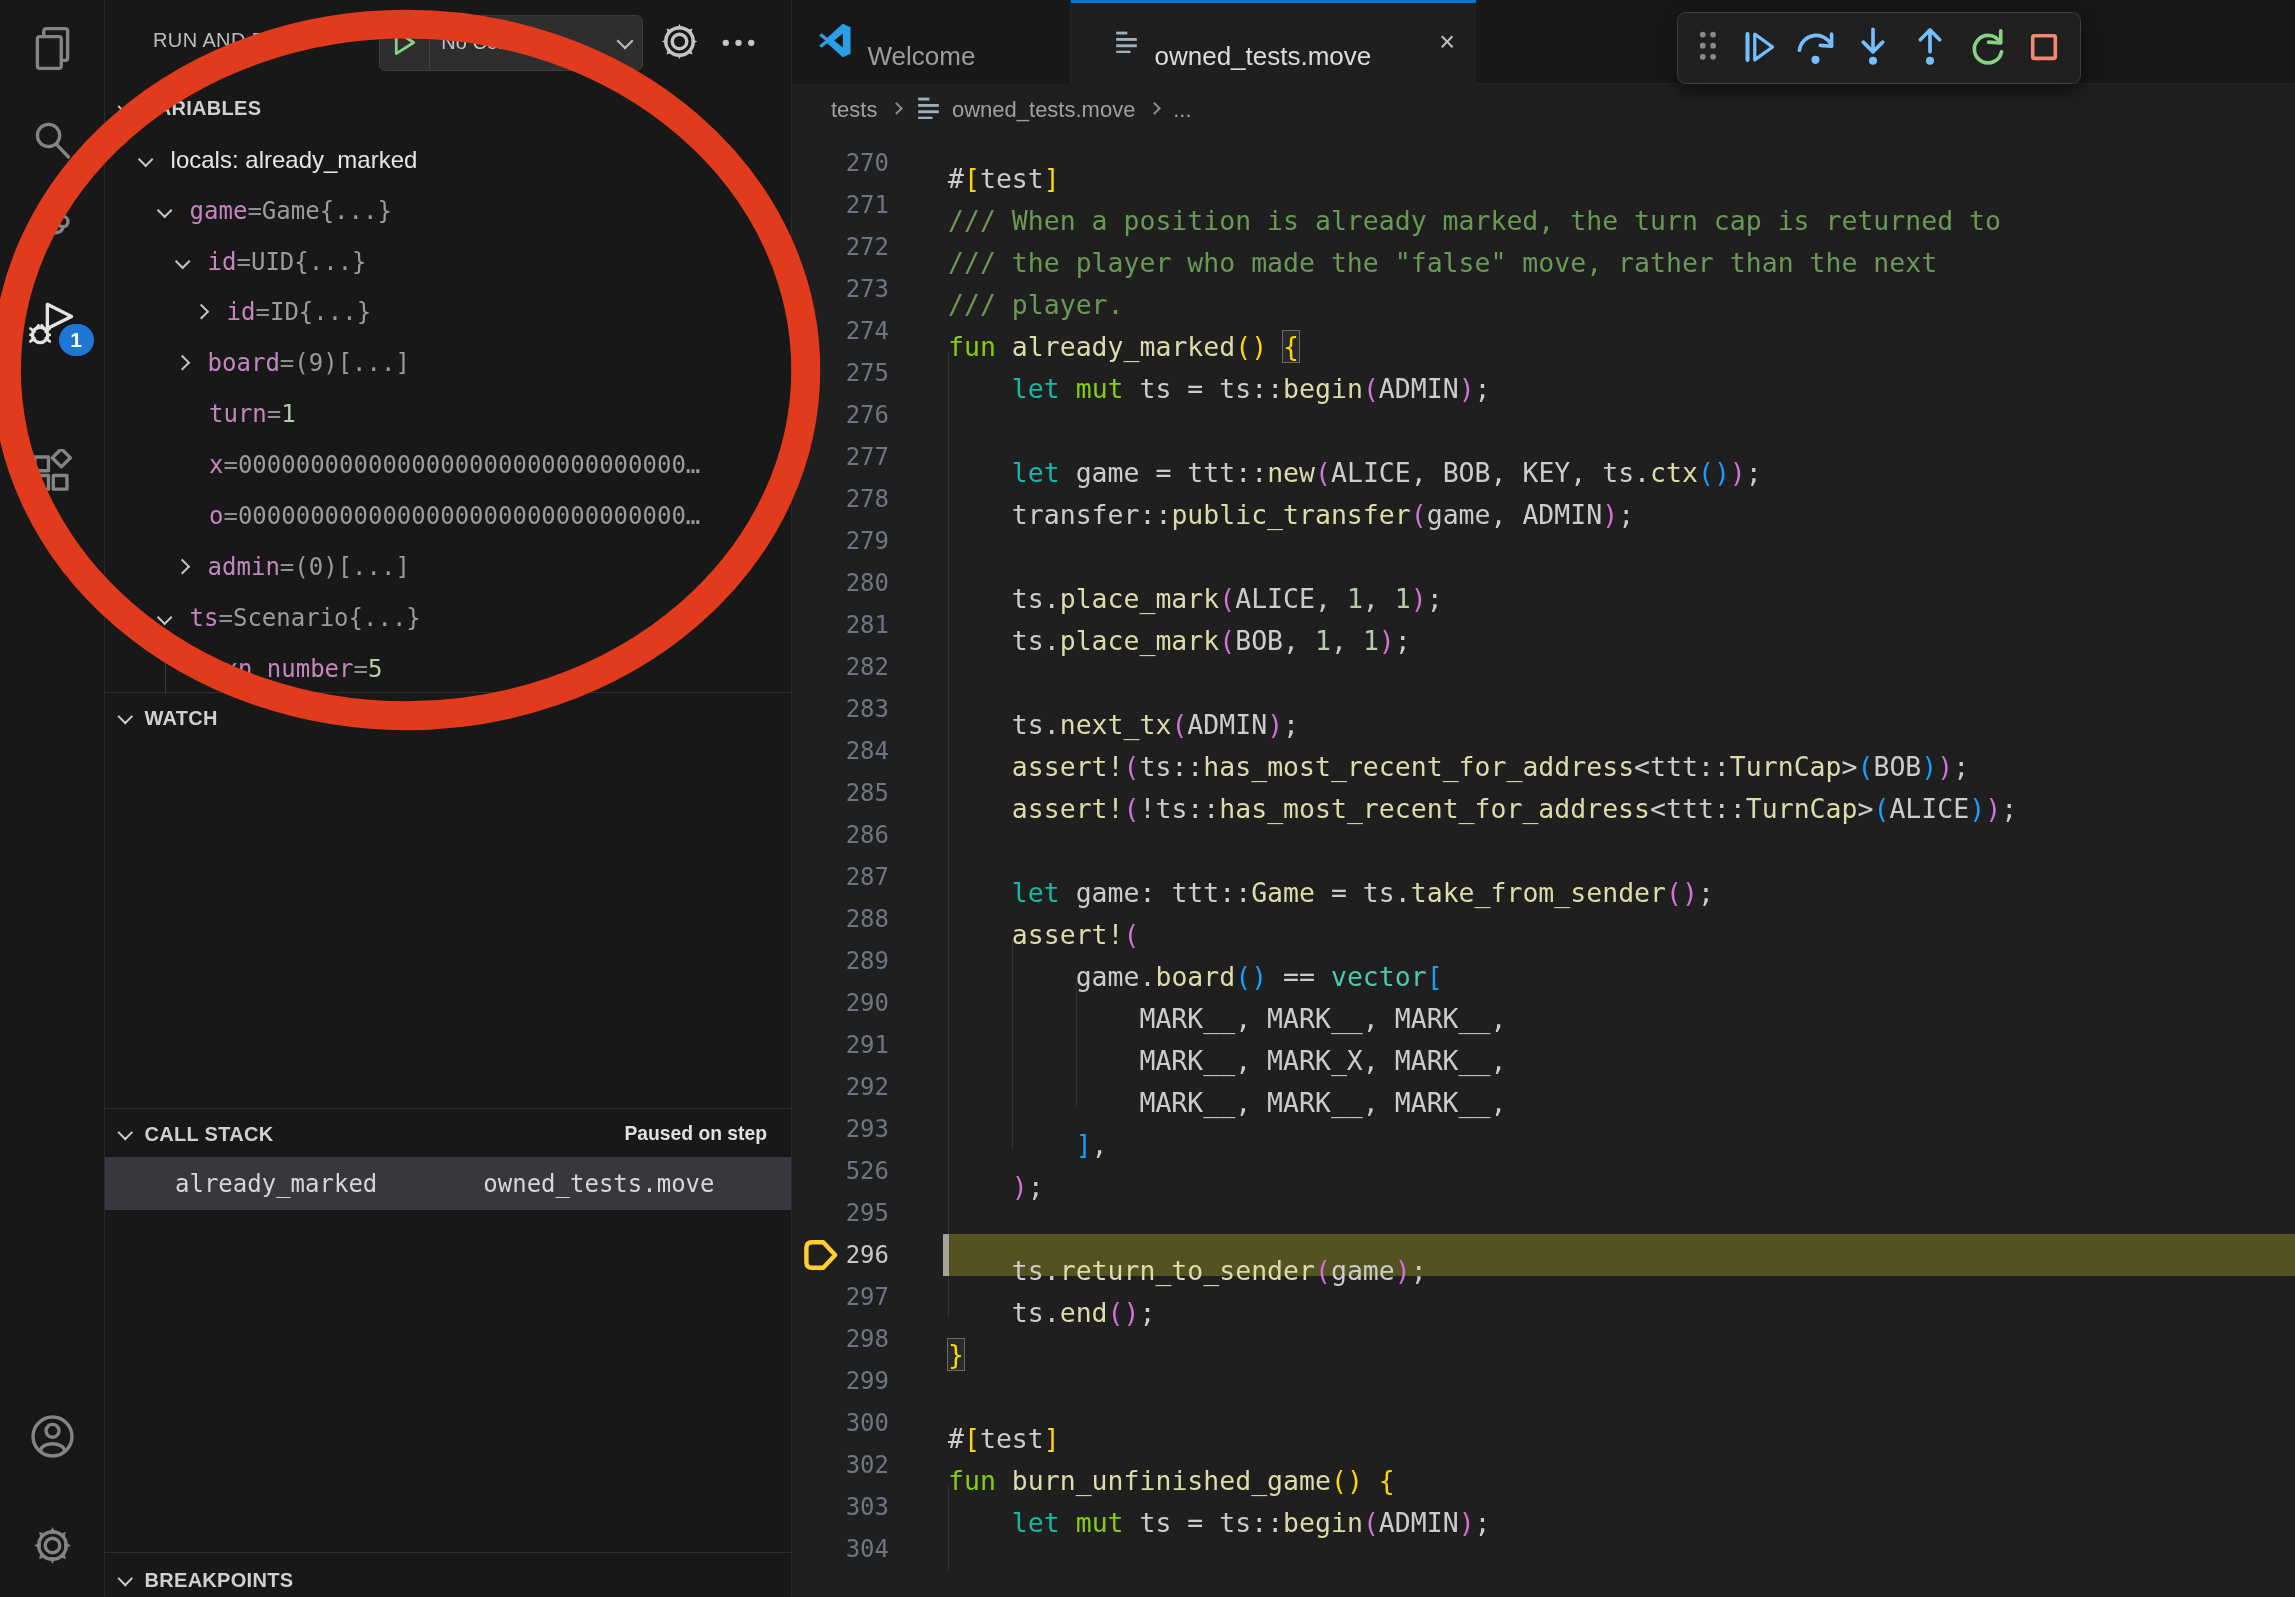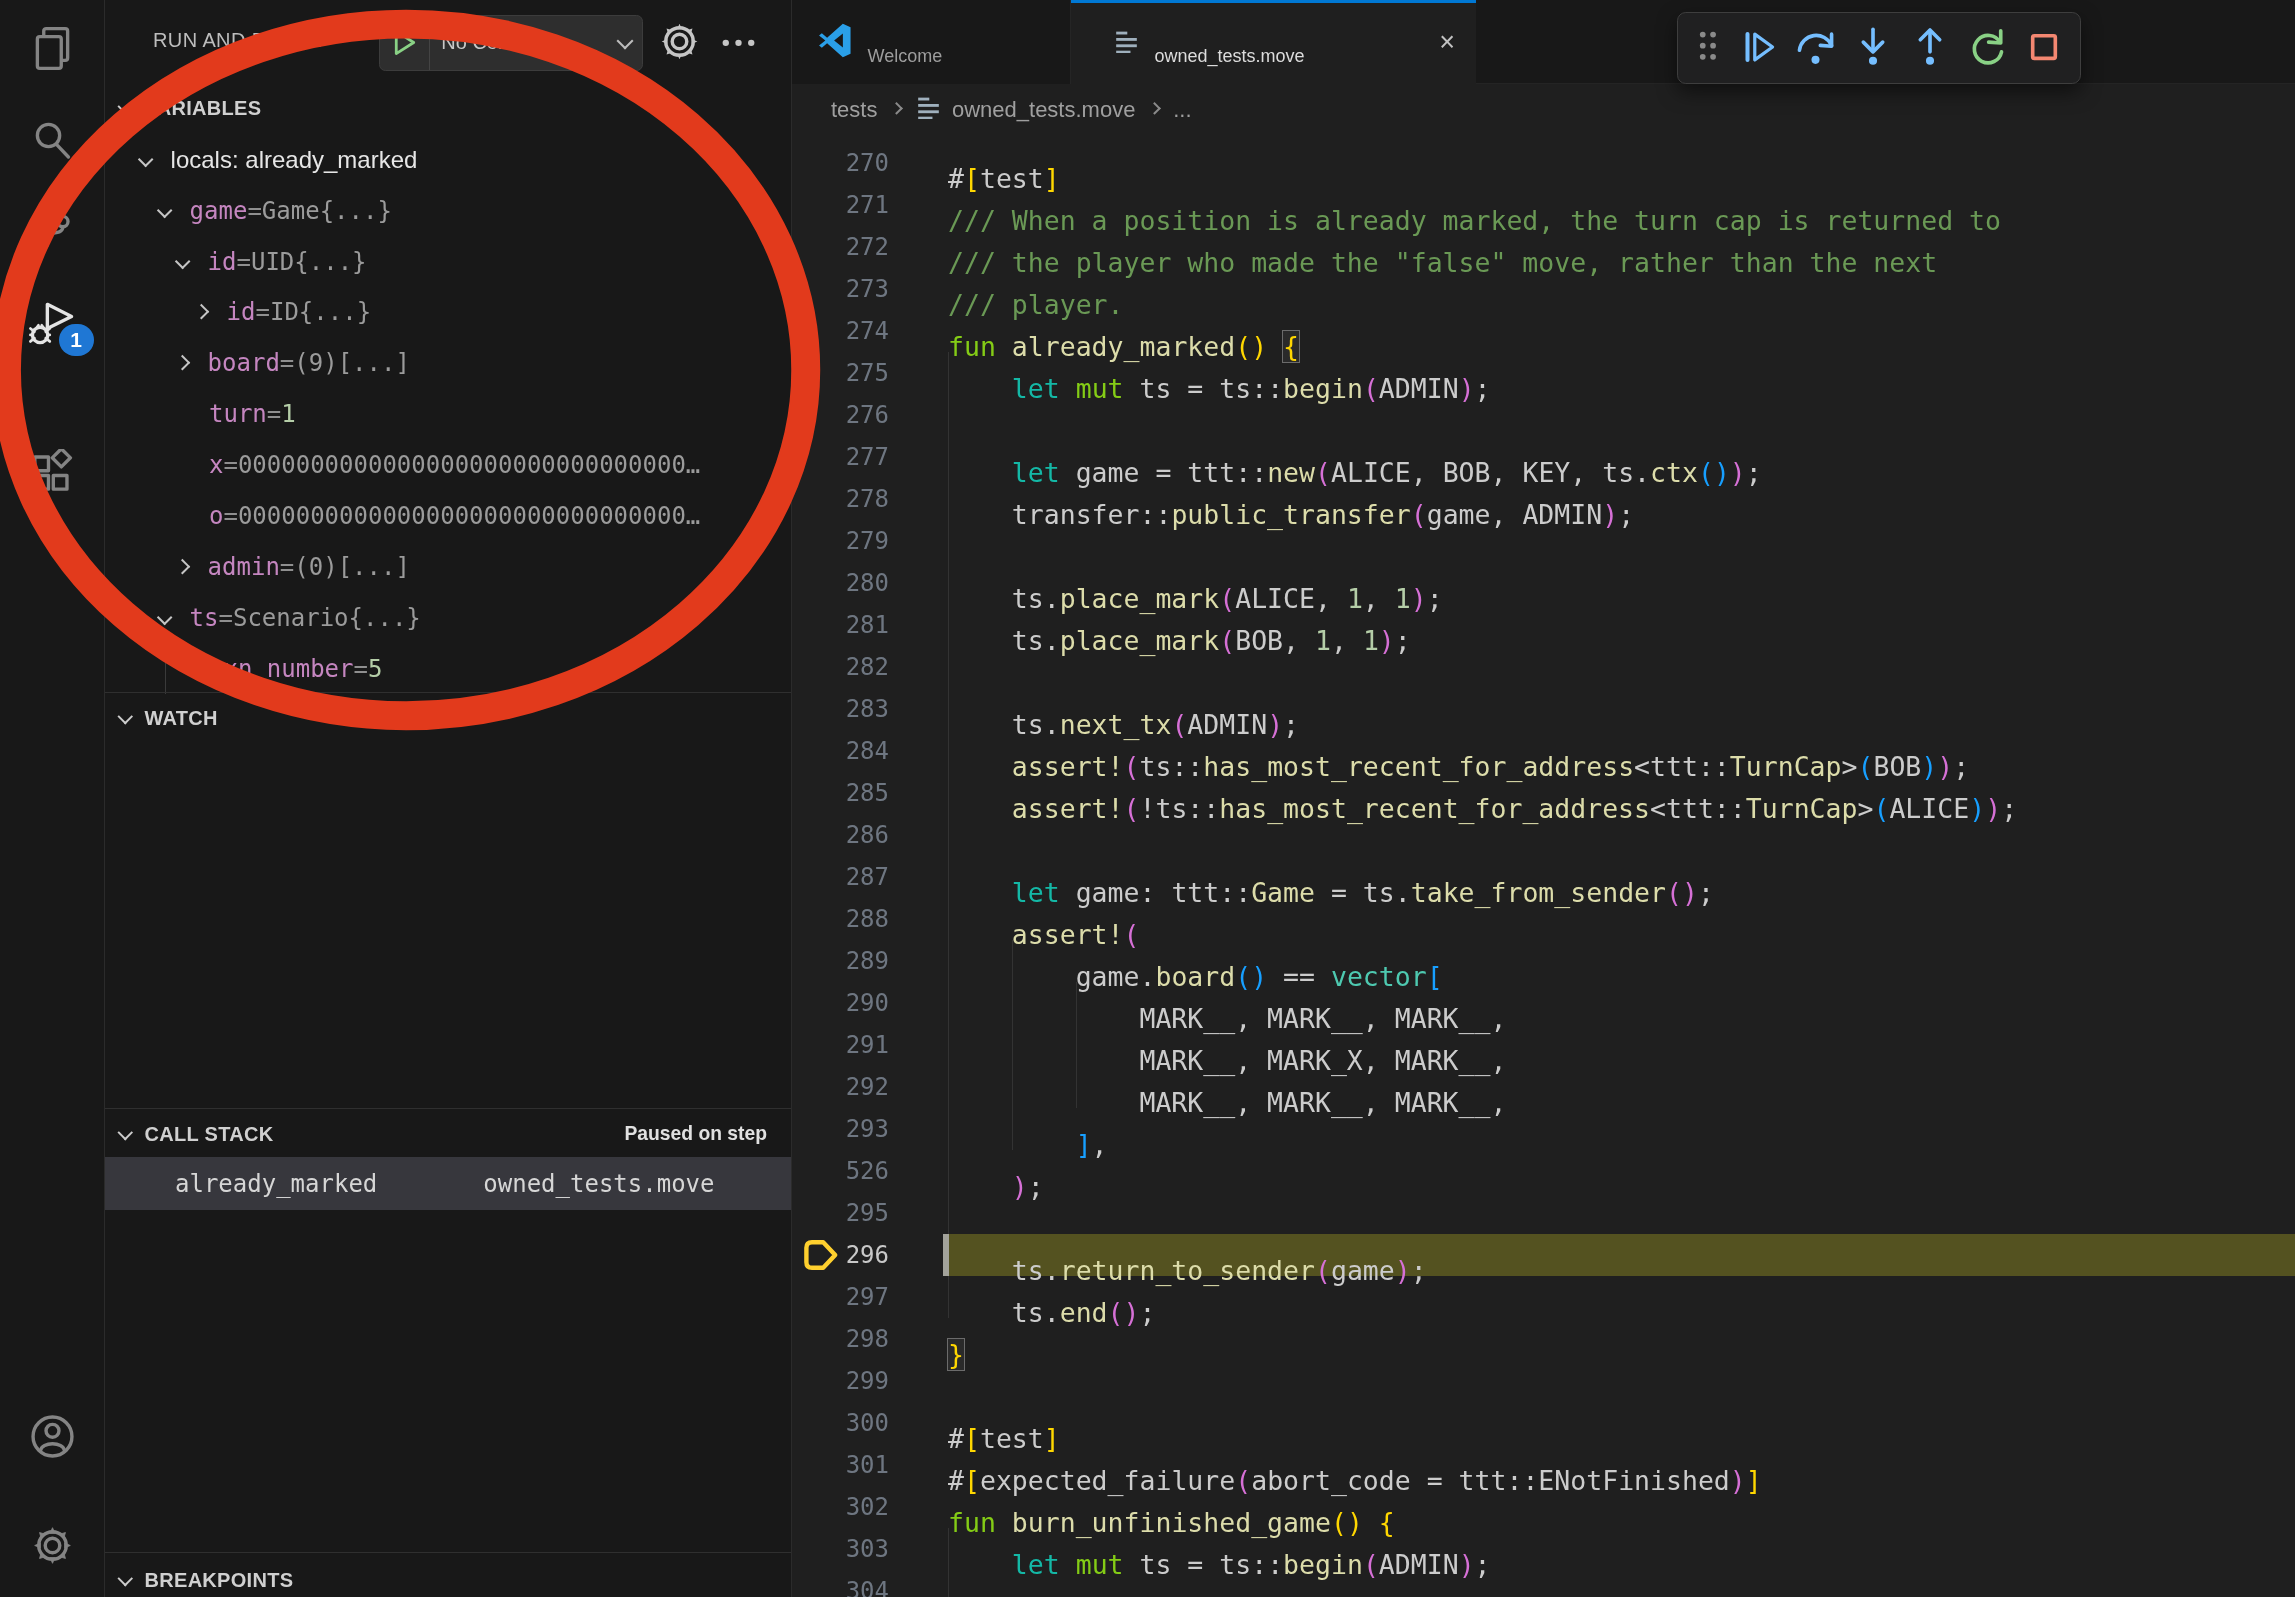--- a/index.html
+++ b/index.html
@@ -45,21 +45,21 @@
   
   .frame { position:absolute; left:0; width:100%; height:53px; background:#37373d; display:flex; align-items:center;
     font-family:"DejaVu Sans Mono", monospace; font-size:24px; color:#d6d6d6; cursor:pointer; }
   
   .editor { position:absolute; left:791px; top:0; right:0; bottom:0; background:#1f1f1f; border-left:0.8px solid #2b2b2b; }
   .tabbar { position:absolute; left:0; top:0; right:0; height:84px; background:#181818; border-bottom:0.8px solid #242424; display:flex; }
   .tab { height:84px; display:flex; align-items:center; cursor:pointer; position:relative; }
   .tab.inactive { width:279px; background:#181818; border-right:0.8px solid #252525; padding-left:26px; }
   .tab.active { width:405px; background:#1f1f1f; padding-left:42px; }
   .tab.active::before { content:''; position:absolute; left:0; top:0; right:0; height:3.2px; background:#0078d4; }
-  .tab-label { font-size:18px; margin-left:14.5px;margin-top:28px; }
+  .tab-label { font-size:26px; margin-left:14.5px;margin-top:28px; }
   .tab.inactive .tab-label { color:#9d9d9d; }
   .tab.active .tab-label { color:#dcdcdc; }
   .tab-close { margin-left:auto; margin-right:21px; font-size:27px; color:#c2c2c2; line-height:1; cursor:pointer; }
   .crumbs { position:absolute; left:0; top:84px; right:0; height:51px; display:flex; align-items:center; padding-left:39px;
     font-size:22px; color:#9f9f9f; background:#1f1f1f; }
   .crumbs .chev, .crumb-gt { width:8.8px; height:8.8px; border-color:#8a8a8a; border-width:2px; margin:0 14.5px 1.6px 14.5px; }
   .crumb-item { cursor:pointer; }
   
   .code { position:absolute; left:0; top:142px; right:0; }
   .cl { position:relative; height:42px; }
@@ -512,24 +512,20 @@
         </div>
         <div class="cl">
           <span class="gut">299</span>
           <span class="ctext"></span>
         </div>
         <div class="cl">
           <span class="gut">300</span>
           <span class="ctext"><span class="tk-c">#</span><span class="tk-b1">[</span><span class="tk-c">test</span><span class="tk-b1">]</span></span>
         </div>
         <div class="cl">
-          <span class="gut">301</span>
-          <span class="ctext"><span class="tk-c">#</span><span class="tk-b1">[</span><span class="tk-c">expected_failure</span><span class="tk-b2">(</span><span class="tk-c">abort_code = ttt::ENotFinished</span><span class="tk-b2">)</span><span class="tk-b1">]</span></span>
-        </div>
-        <div class="cl">
           <span class="gut">302</span>
           <span class="ctext"><span class="tk-kb">fun</span><span class="tk-c"> </span><span class="tk-f">burn_unfinished_game</span><span class="tk-b1">()</span><span class="tk-c"> </span><span class="tk-b1">{</span></span>
         </div>
         <div class="cl">
           <span class="gut">303</span>
           <span class="cguide" style="left:156px"></span>
           <span class="ctext"><span class="tk-c">    </span><span class="tk-kp">let</span><span class="tk-c"> </span><span class="tk-kb">mut</span><span class="tk-c"> ts = ts::</span><span class="tk-f">begin</span><span class="tk-b2">(</span><span class="tk-c">ADMIN</span><span class="tk-b2">)</span><span class="tk-c">;</span></span>
         </div>
         <div class="cl">
           <span class="gut">304</span>

